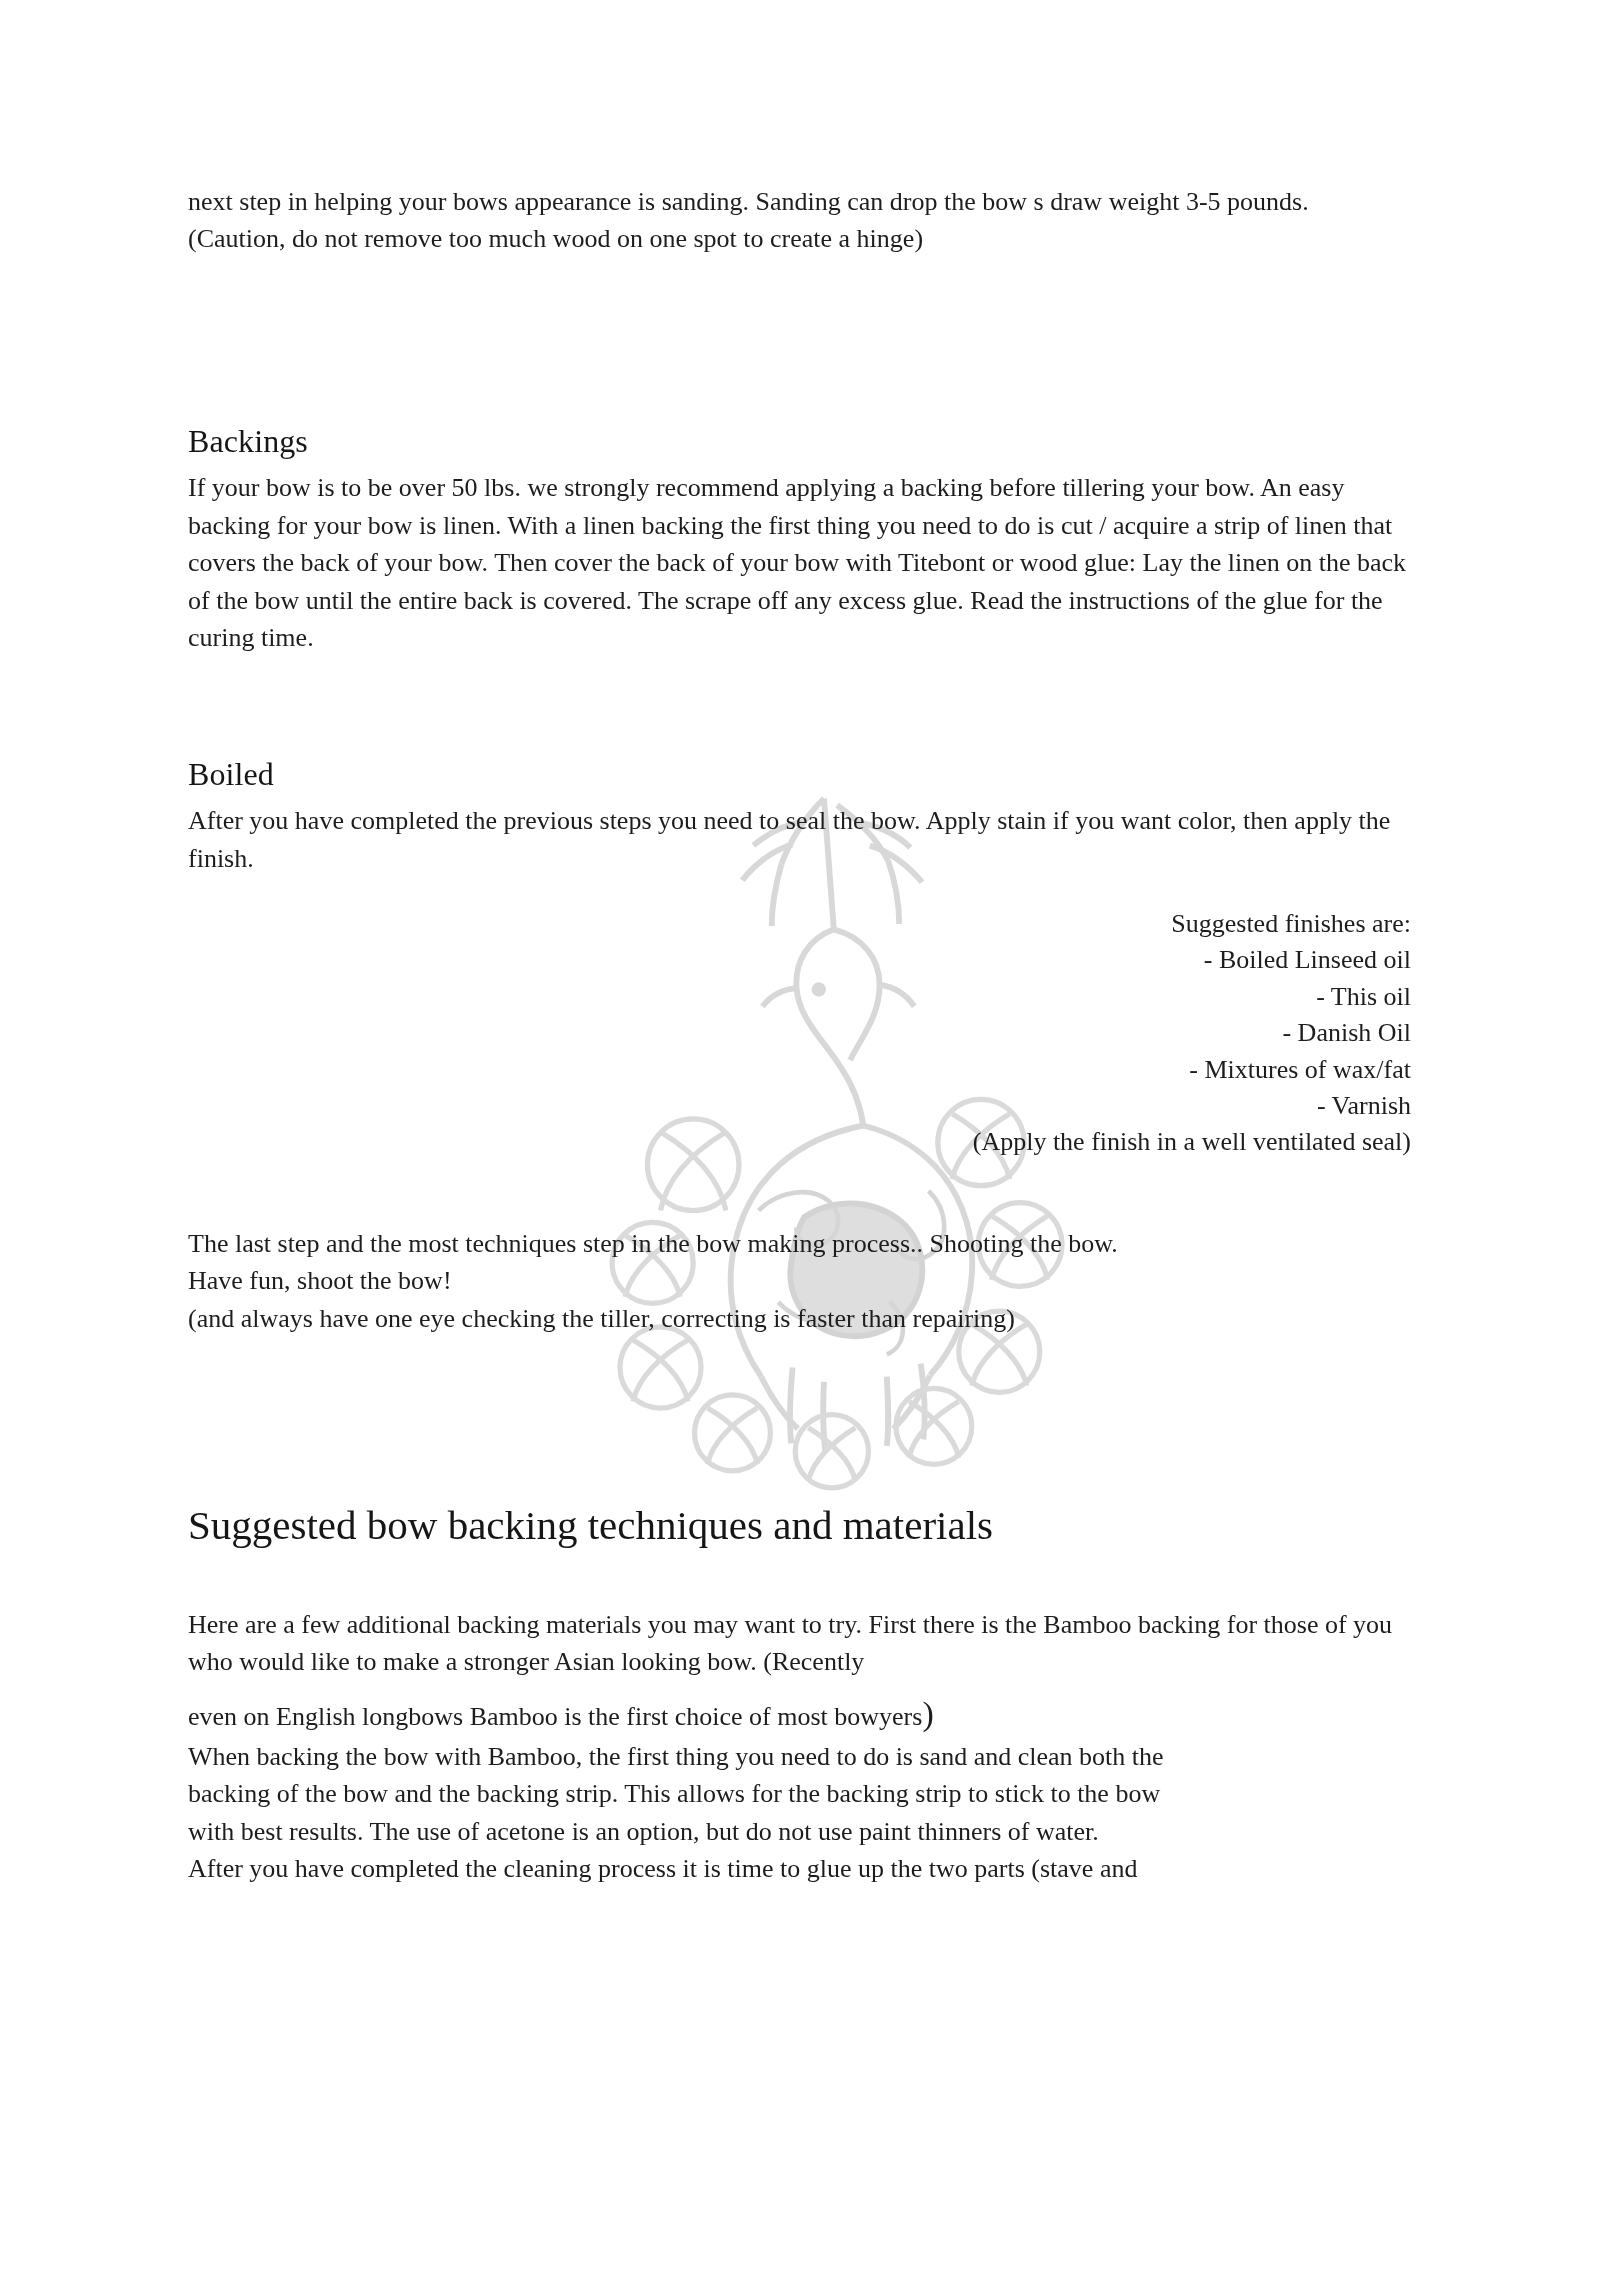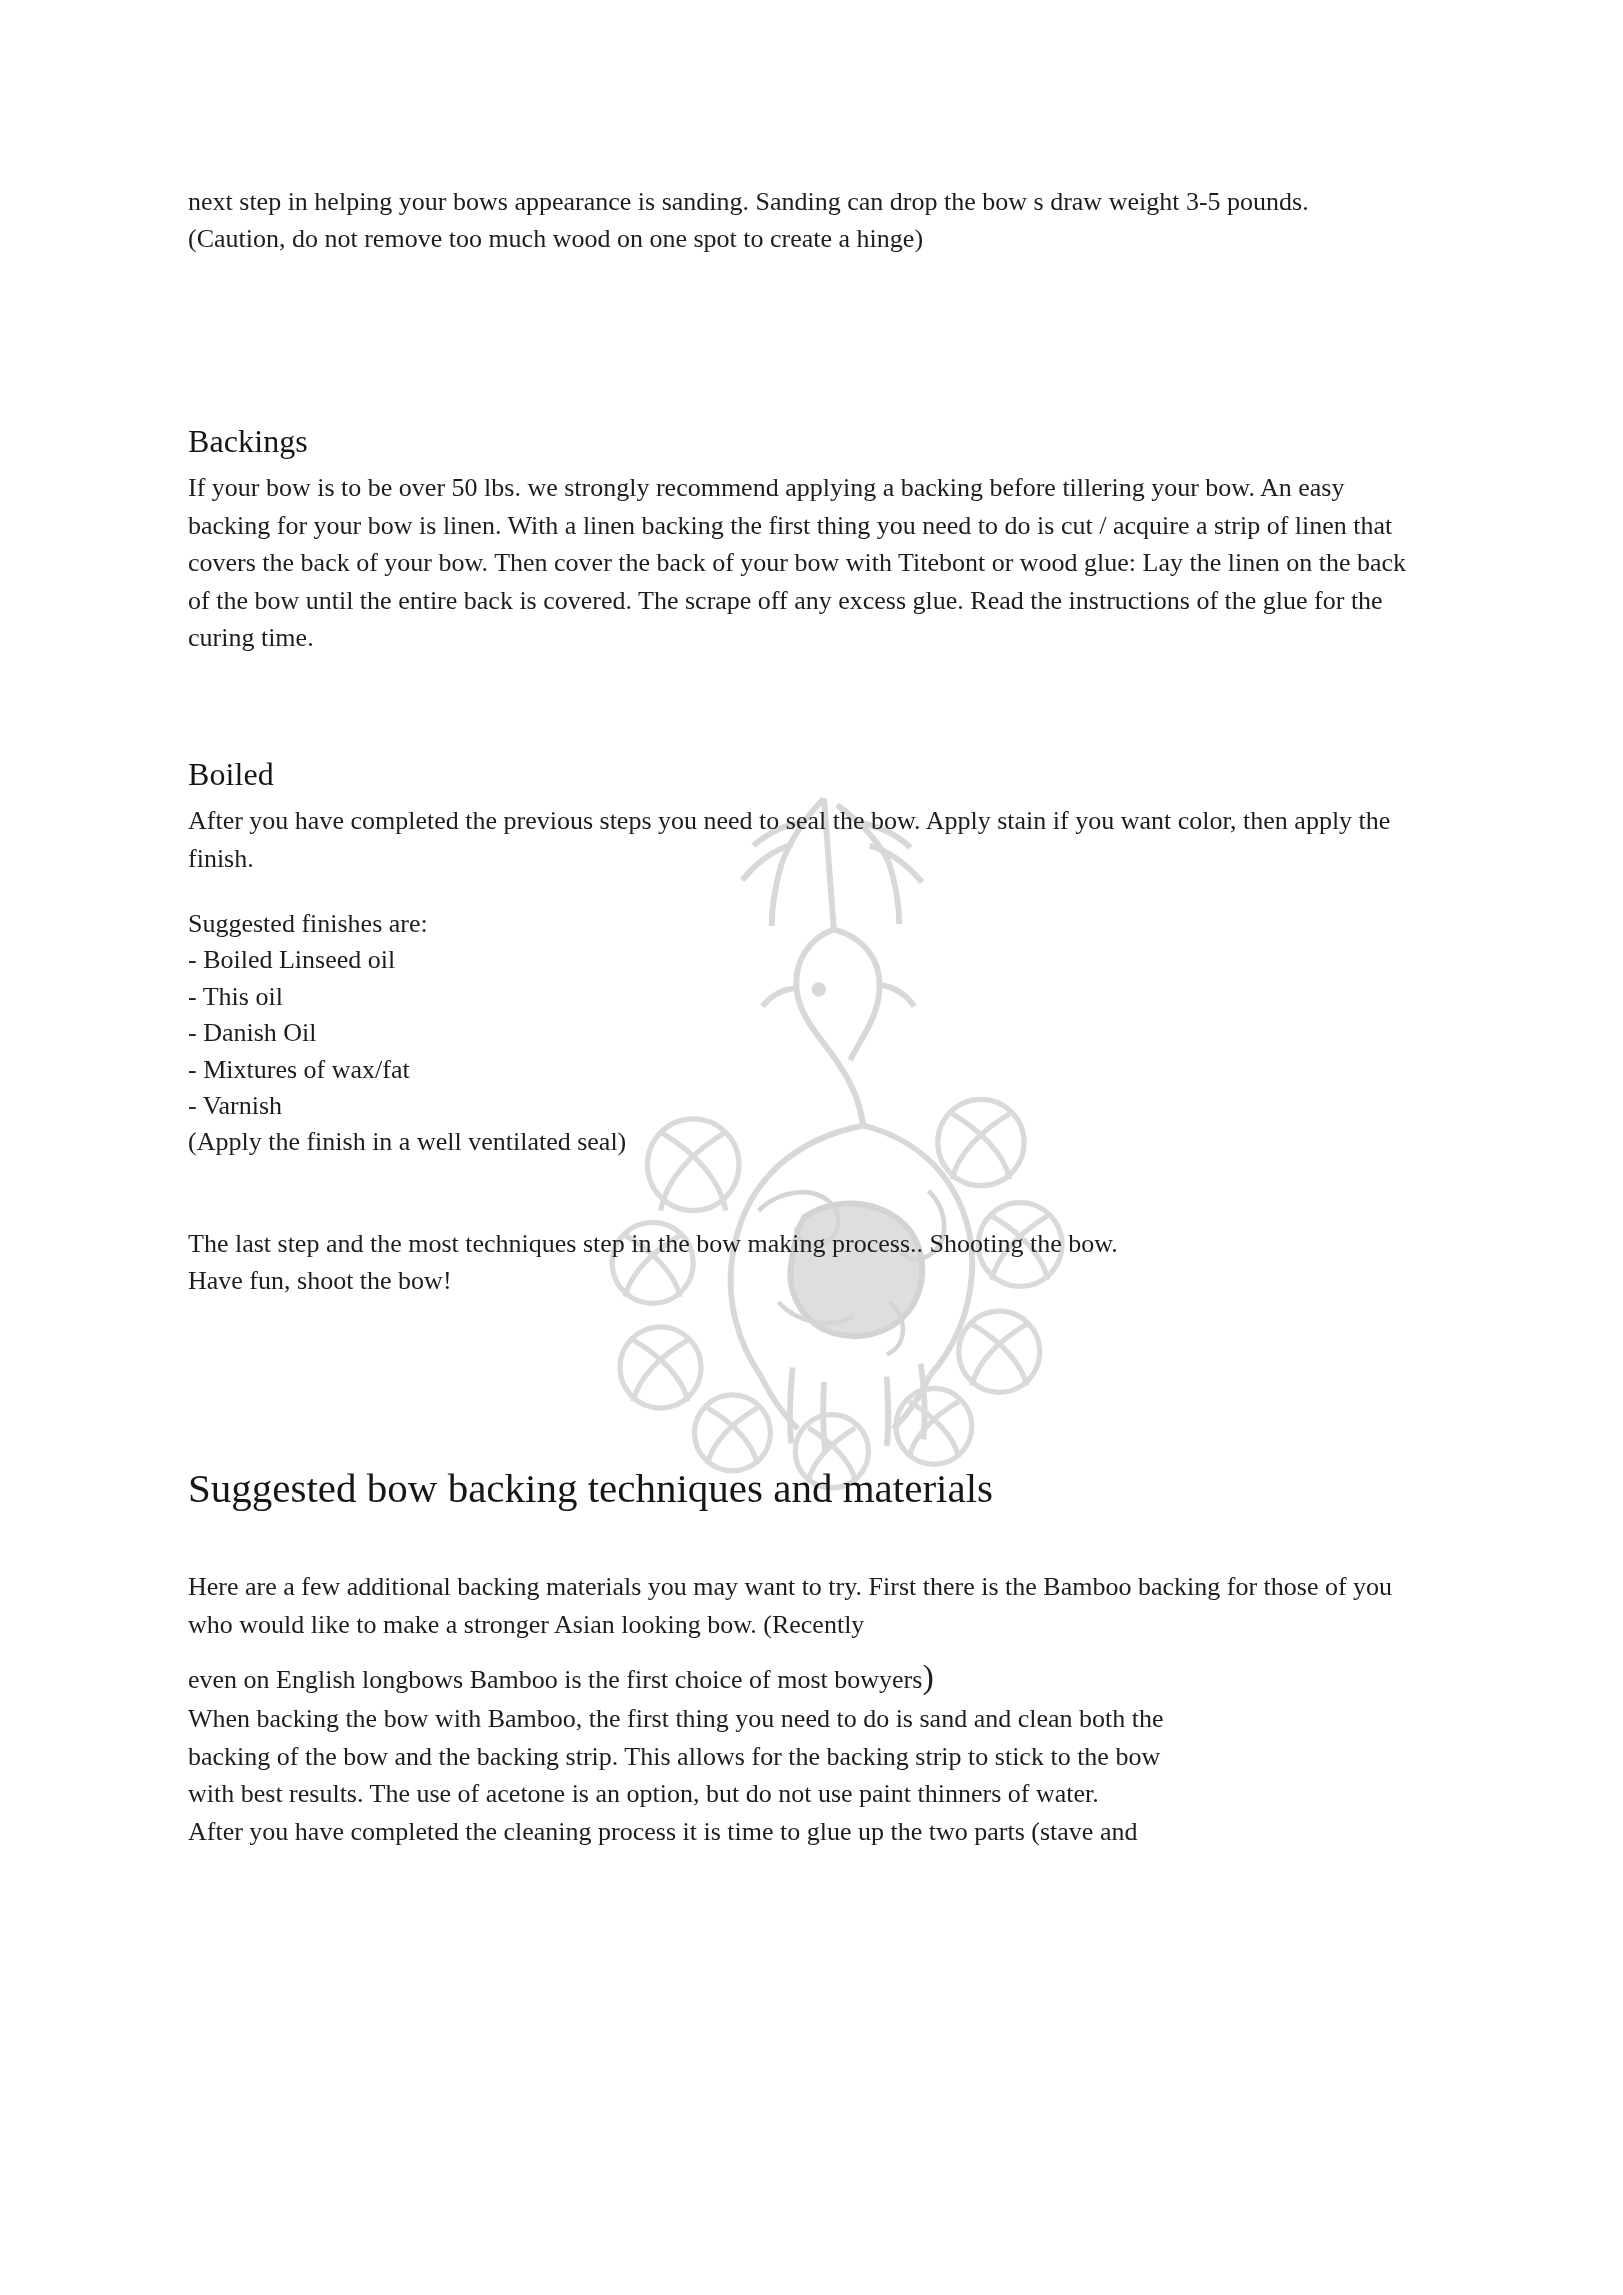--- a/index.html
+++ b/index.html
@@ -58,21 +58,21 @@
     font-size: 41px;
     line-height: 1.2;
     color: #161616;
   }
   .gap-xl { height: 164px; }
   .gap-l  { height: 98px; }
   .gap-m  { height: 55px; }
   .gap-s  { height: 29px; }
   .gap-xs { height: 17px; }
   .after-h2 { height: 9.2px; }
-  .list-block p { line-height: 1.40; }
+  .list-block p { line-height: 1.40; text-align: right; }
   .bamboo-line {
     font-size: 26px;
     line-height: 1.55;
   }
   .bamboo-line .big-paren {
     font-size: 34px;
     line-height: 1;
   }
   .footer {
     position: absolute;
@@ -196,20 +196,21 @@
       <p>- Mixtures of wax/fat</p>
       <p>- Varnish</p>
       <p>(Apply the finish in a well ventilated seal)</p>
     </div>
 
     <div class="gap-m"></div>
 
     <div class="after-h2"></div>
     <p>The last step and the most techniques step in the bow making process.. Shooting the bow.</p>
     <p>Have fun, shoot the bow!</p>
+    <p>(and always have one eye checking the tiller, correcting is faster than repairing)</p>
 
     <div class="gap-xl"></div>
 
     <h1 class="section-big">Suggested bow backing techniques and materials</h1>
 
     <div class="gap-m"></div>
 
     <p>Here are a few additional backing materials you may want to try. First there is the Bamboo backing for those of you who would like to make a stronger Asian looking bow. (Recently</p>
     <div class="gap-xs"></div>
     <p class="bamboo-line"><span>even on English longbows Bamboo is the first choice of most bowyers</span><span class="big-paren">)</span></p>

